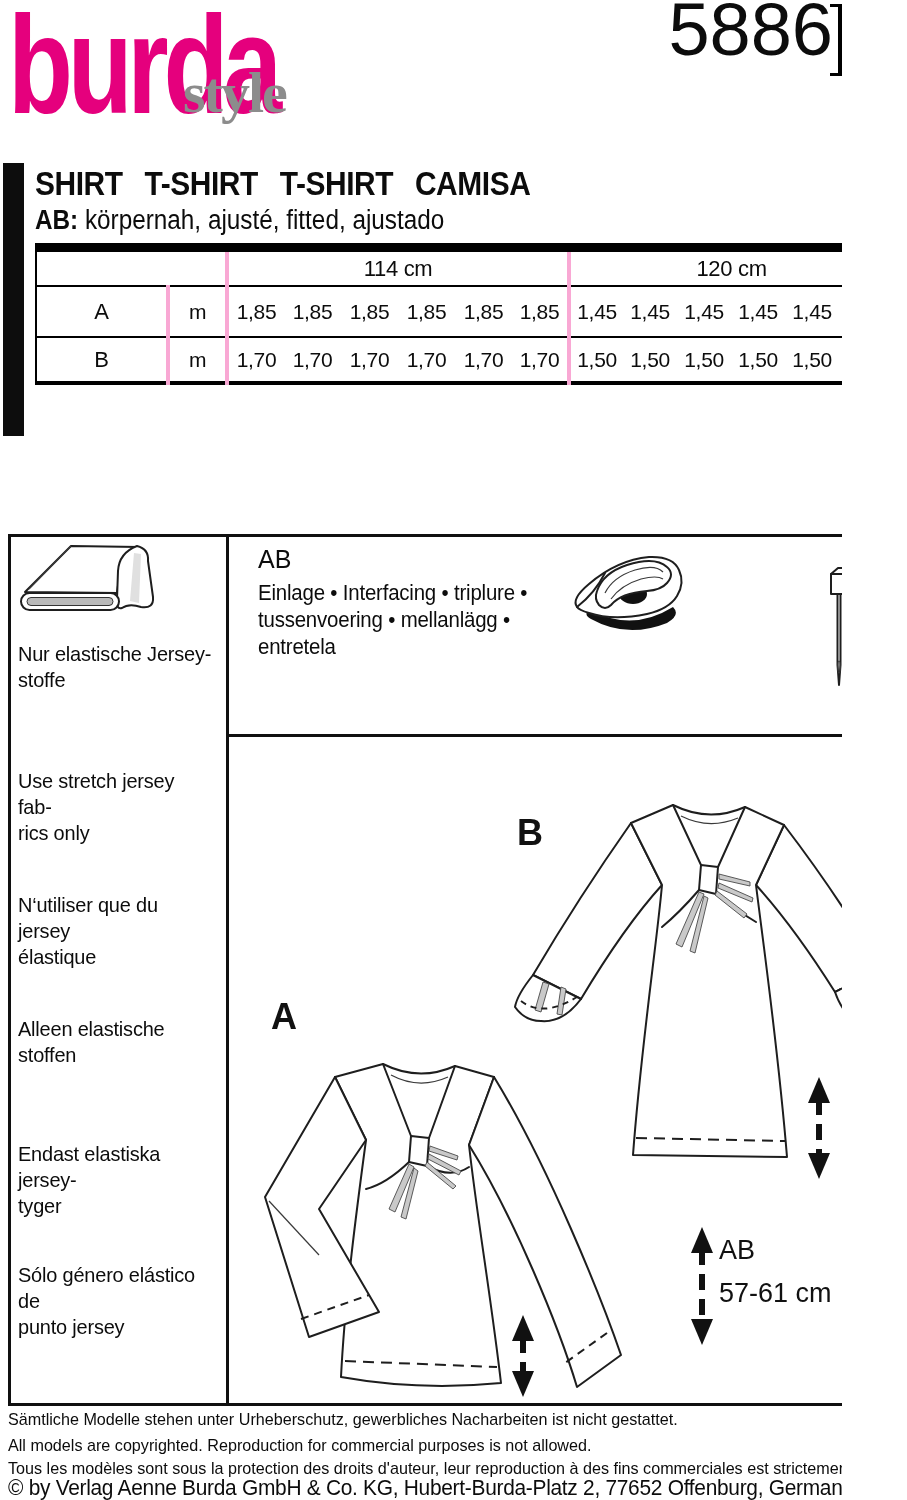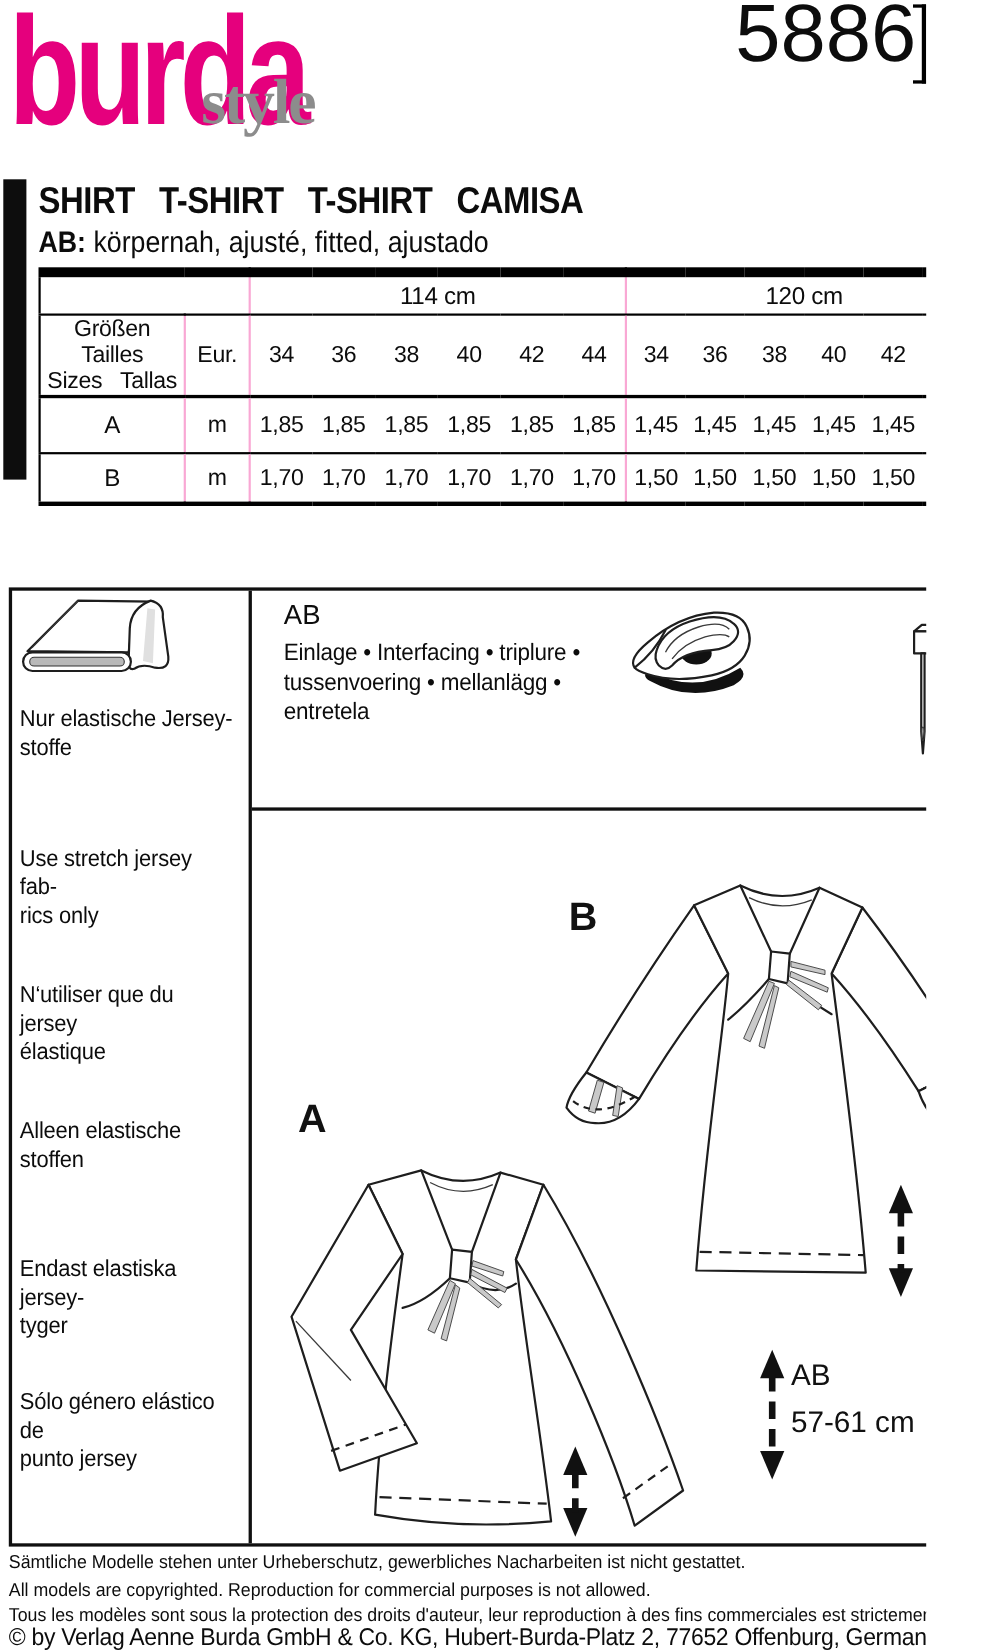--- a/index.html
+++ b/index.html
@@ -25,21 +25,21 @@
 
   
   .fab-table{position:absolute;left:35px;top:243px;width:856px;border-collapse:collapse;table-layout:fixed;
          border-top:9px solid #000;border-left:2px solid #000;border-right:2px solid #000;border-bottom:4px solid #000;
          font-size:21px;letter-spacing:-0.3px;}
   .fab-table td{padding:0;vertical-align:middle;text-align:center;}
   .r1 td{height:33px;border-bottom:2px solid #000;font-size:22px;}
   .r2 td{height:50px;border-bottom:3px solid #000;}
   .r3 td{height:49px;border-bottom:2px solid #000;}
   .r4 td{height:43px;}
-  .bR{border-right:2px solid #f9a8d4;}
+  .bR{border-right:4px solid #f9a8d4;}
   .lbl{text-align:left;padding-left:7px;word-spacing:11px;line-height:1.15;}
   .viewcell{text-align:left;padding-left:7px;font-size:22px;}
   .unitcell{text-align:right;padding-right:3px;}
 
   
   .main-box{position:absolute;left:8px;top:534px;width:887px;height:872px;border:3px solid #101010;box-sizing:border-box;}
   .divider-v{position:absolute;left:215px;top:0;width:3px;height:100%;background:#101010;}
   .divider-h{position:absolute;left:218px;right:0;top:197px;height:3px;background:#101010;}
   .note{position:absolute;left:7px;width:205px;font-size:21px;line-height:26px;letter-spacing:-0.2px;
         white-space:pre-line;transform:scaleX(0.95);transform-origin:left top;}
@@ -98,39 +98,20 @@
         <col style="width:54px">
         <col style="width:54px">
         <col style="width:54px">
         <col style="width:54px">
     </colgroup>
     <tbody>
         <tr class="r1">
       <td colspan="2" class="bR"></td>
       <td colspan="6" class="bR">114 cm</td>
       <td colspan="6">120 cm</td>
-    </tr>
-    <tr class="r2">
-      <td class="lbl bR">
-        <div>Größen Tailles</div>
-        <div>Sizes Tallas</div>
-      </td>
-      <td class="bR">Eur.</td>
-      <td>34</td>
-      <td>36</td>
-      <td>38</td>
-      <td>40</td>
-      <td>42</td>
-      <td class="bR">44</td>
-      <td>34</td>
-      <td>36</td>
-      <td>38</td>
-      <td>40</td>
-      <td>42</td>
-      <td>44</td>
     </tr>
     <tr class="r3">
       <td class="viewcell bR">A</td>
       <td class="unitcell bR">m</td>
       <td>1,85</td>
       <td>1,85</td>
       <td>1,85</td>
       <td>1,85</td>
       <td>1,85</td>
       <td class="bR">1,85</td>

